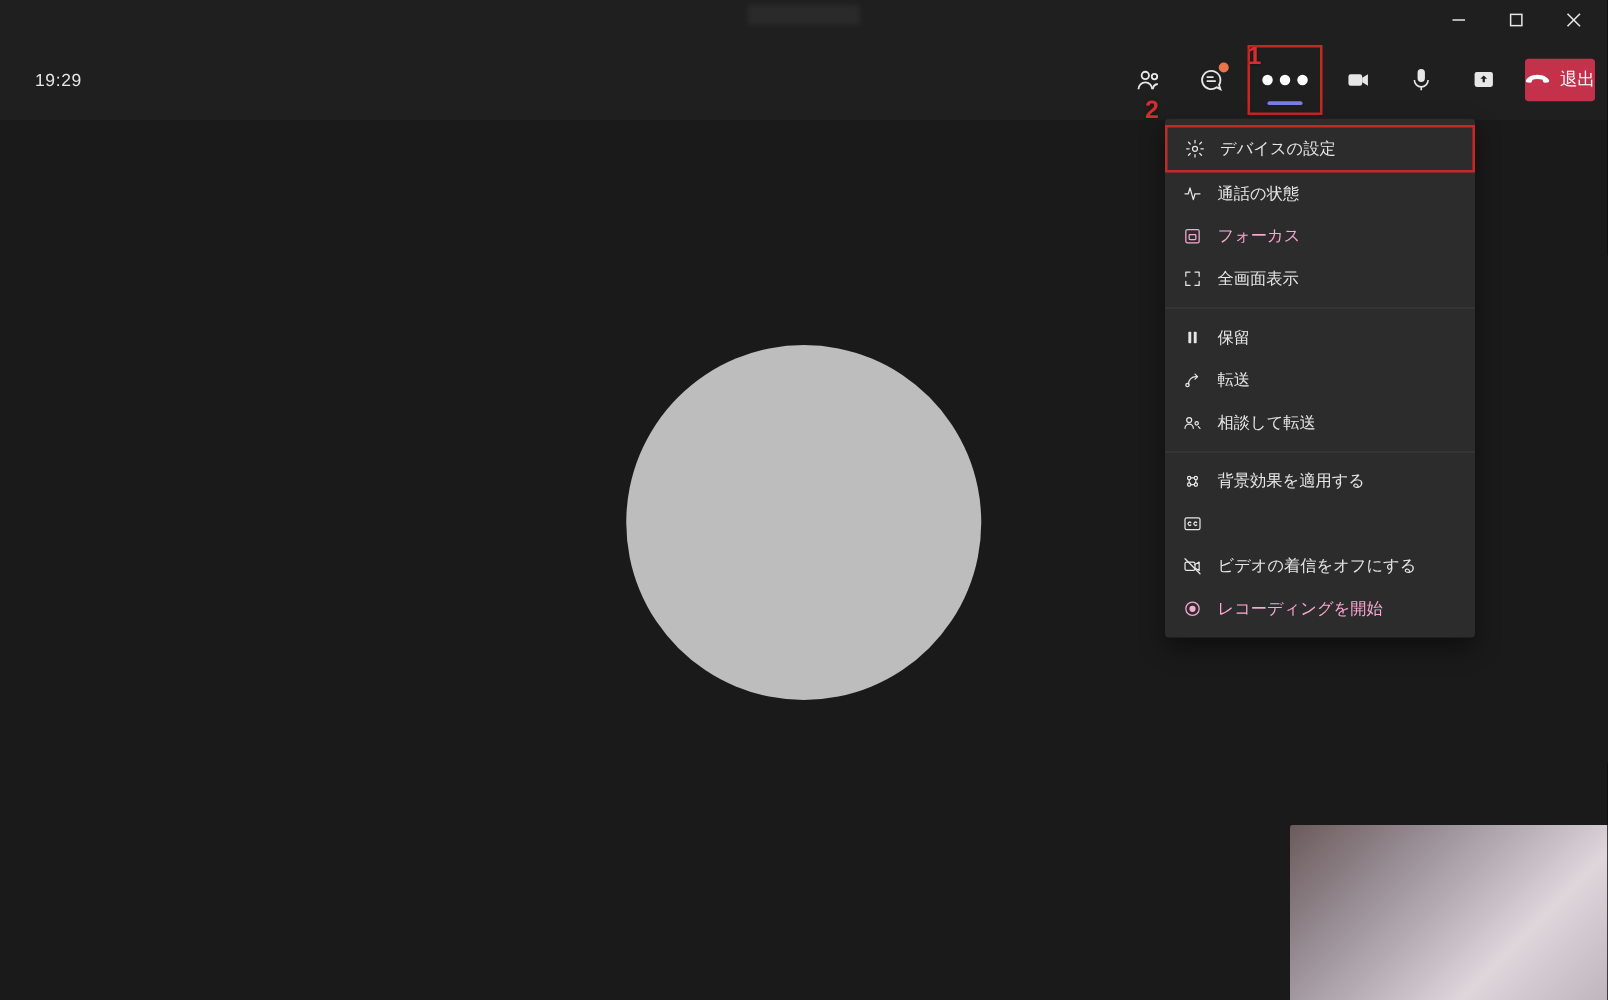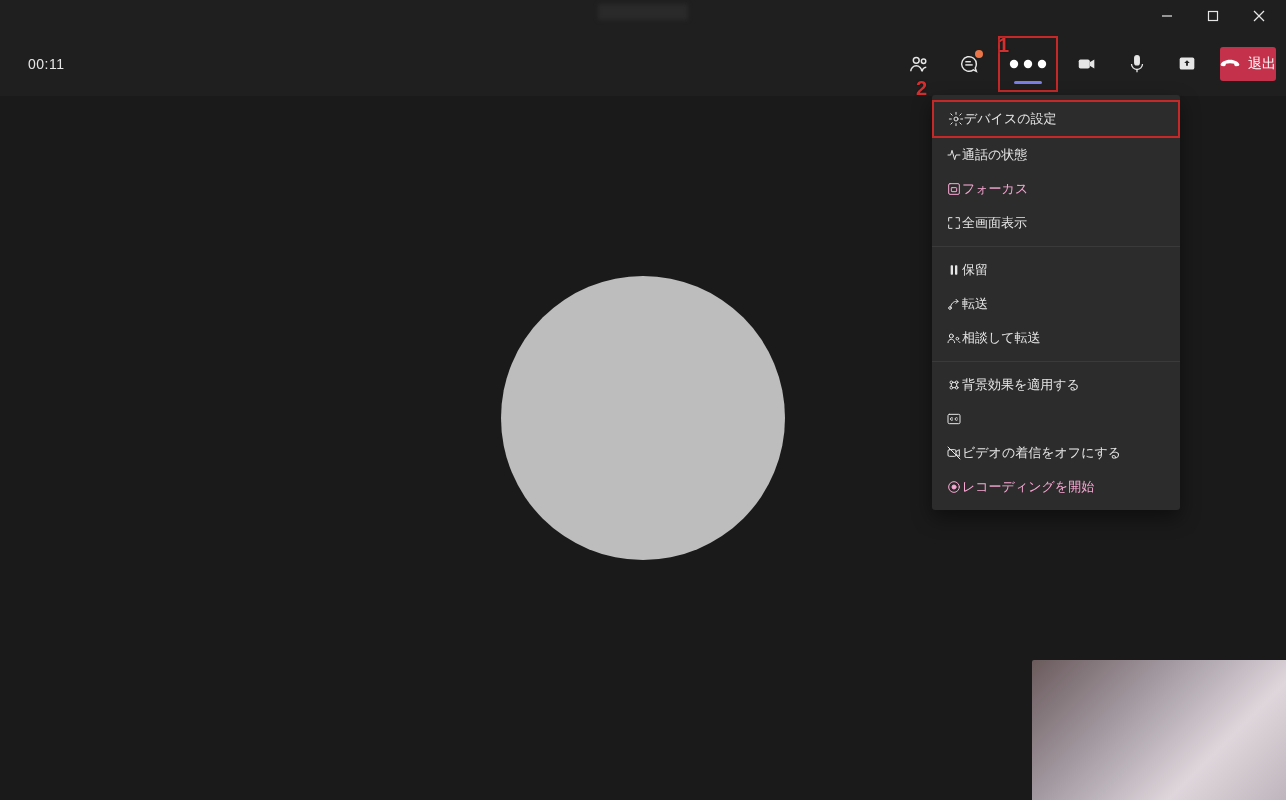--- a/index.html
+++ b/index.html
@@ -116,21 +116,21 @@
     width: 248px;
     background: #2d2c2c;
     border-radius: 3px;
     box-shadow: 0 8px 20px rgba(0,0,0,.45);
     padding: 6px 0;
   }
   .menu .item {
     display: flex; align-items: center;
     height: 34px;
     padding: 0 14px;
-    gap: 0;
+    gap: 12px;
     font-size: 13px;
     color: #e6e6e6;
   }
   .menu .item.disabled { color: #f9a8d4; }
   .menu .item .ico { width: 16px; height: 16px; display: flex; align-items: center; justify-content: center; color: inherit;}
   .menu .item .ico svg { width: 16px; height: 16px; }
   .menu .sep { height: 1px; background: #3a3a3a; margin: 6px 0; }
   .menu .item.highlighted {
     border: 2px solid #c62828;
     height: 38px;
@@ -163,21 +163,21 @@
   </div>
   <div class="winbtn">
     <svg viewBox="0 0 12 12">
         <line x1="1" y1="1" x2="11" y2="11" stroke="currentColor" stroke-width="1.3"></line>
         <line x1="11" y1="1" x2="1" y2="11" stroke="currentColor" stroke-width="1.3"></line>
       </svg>
   </div>
 </div>
 
 <div class="toolbar">
-  <div class="timer">00:11</div>
+  <div class="timer">19:29</div>
   <div class="spacer"></div>
 
   <div class="tbtn">
     <svg viewBox="0 0 24 24" fill="none" stroke="currentColor" stroke-width="1.6">
       <circle cx="9" cy="8" r="3.2"></circle>
         <path d="M3 20c0-3.3 2.7-6 6-6s6 2.7 6 6"></path>
       <circle cx="17" cy="9" r="2.4"></circle>
         <path d="M15.5 20c.3-2.4 2-4.2 4.4-4.5"></path>
     </svg>
   </div>

